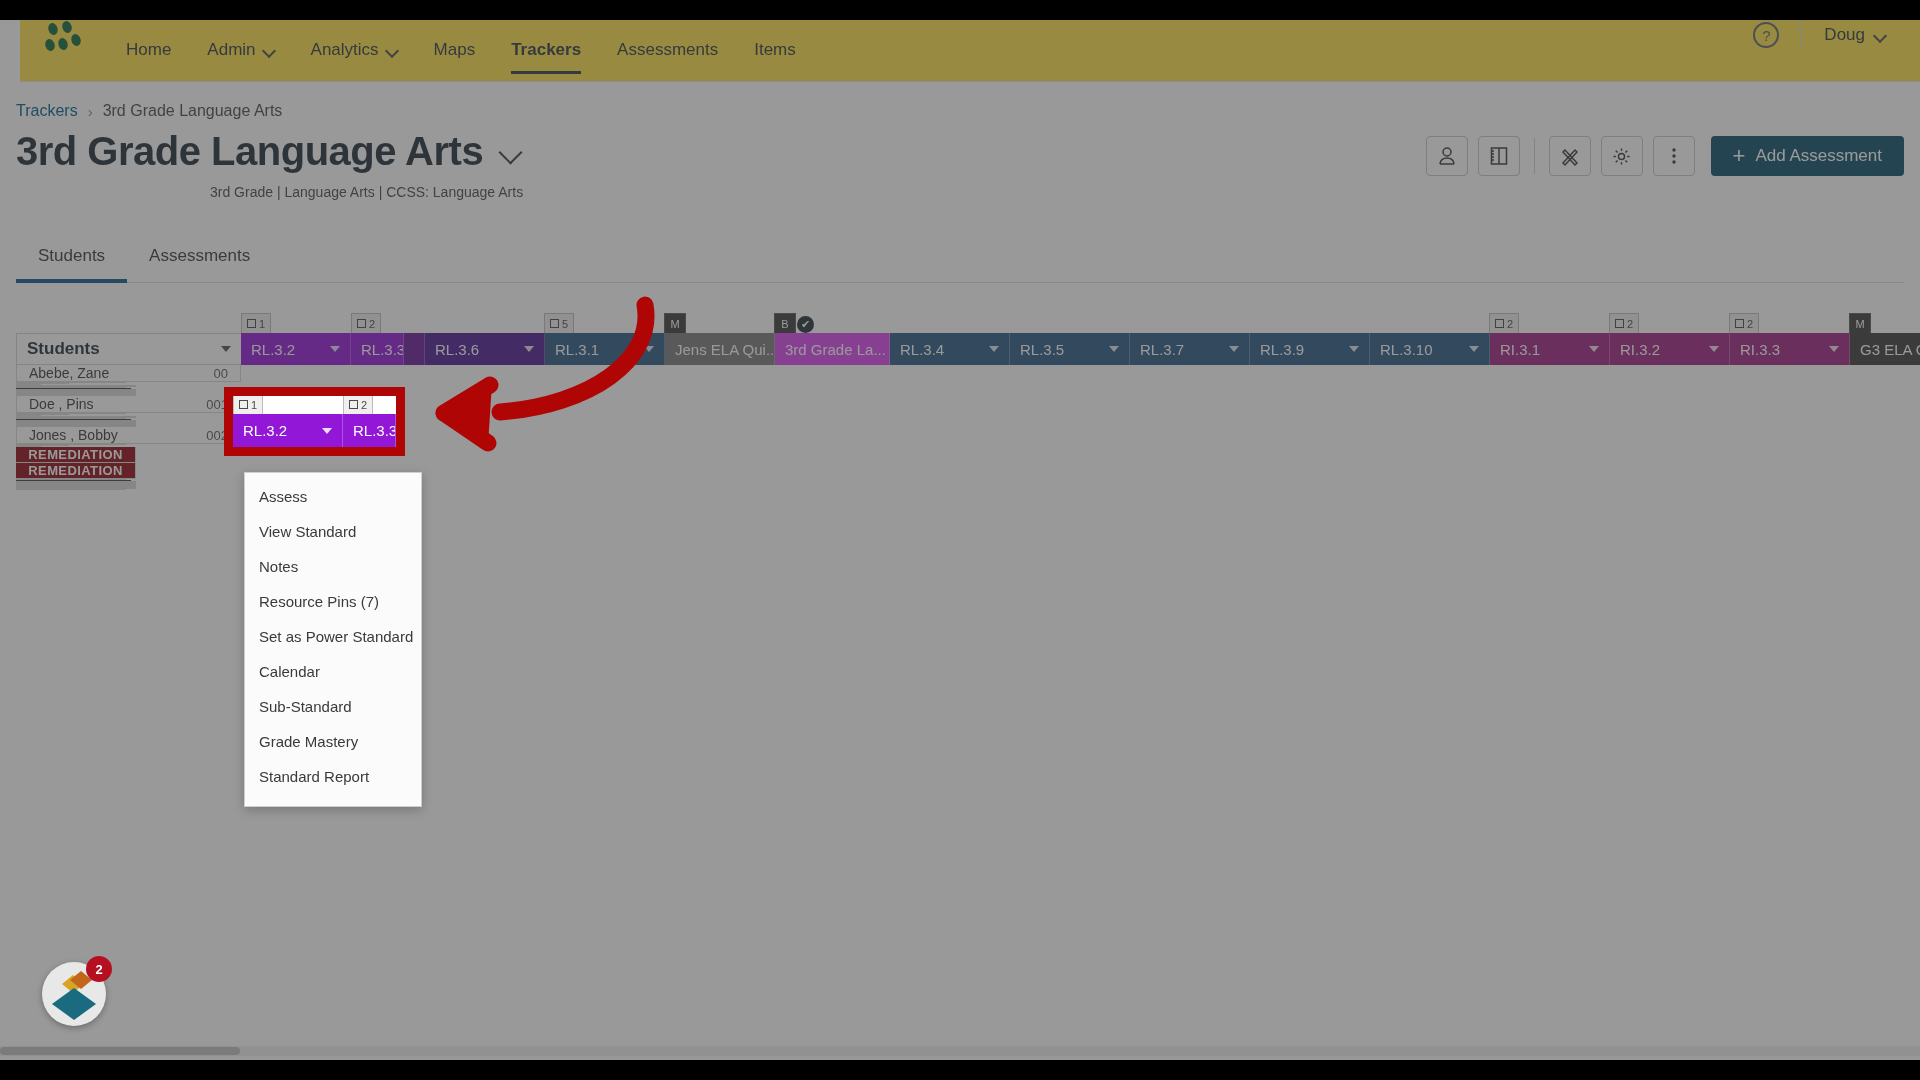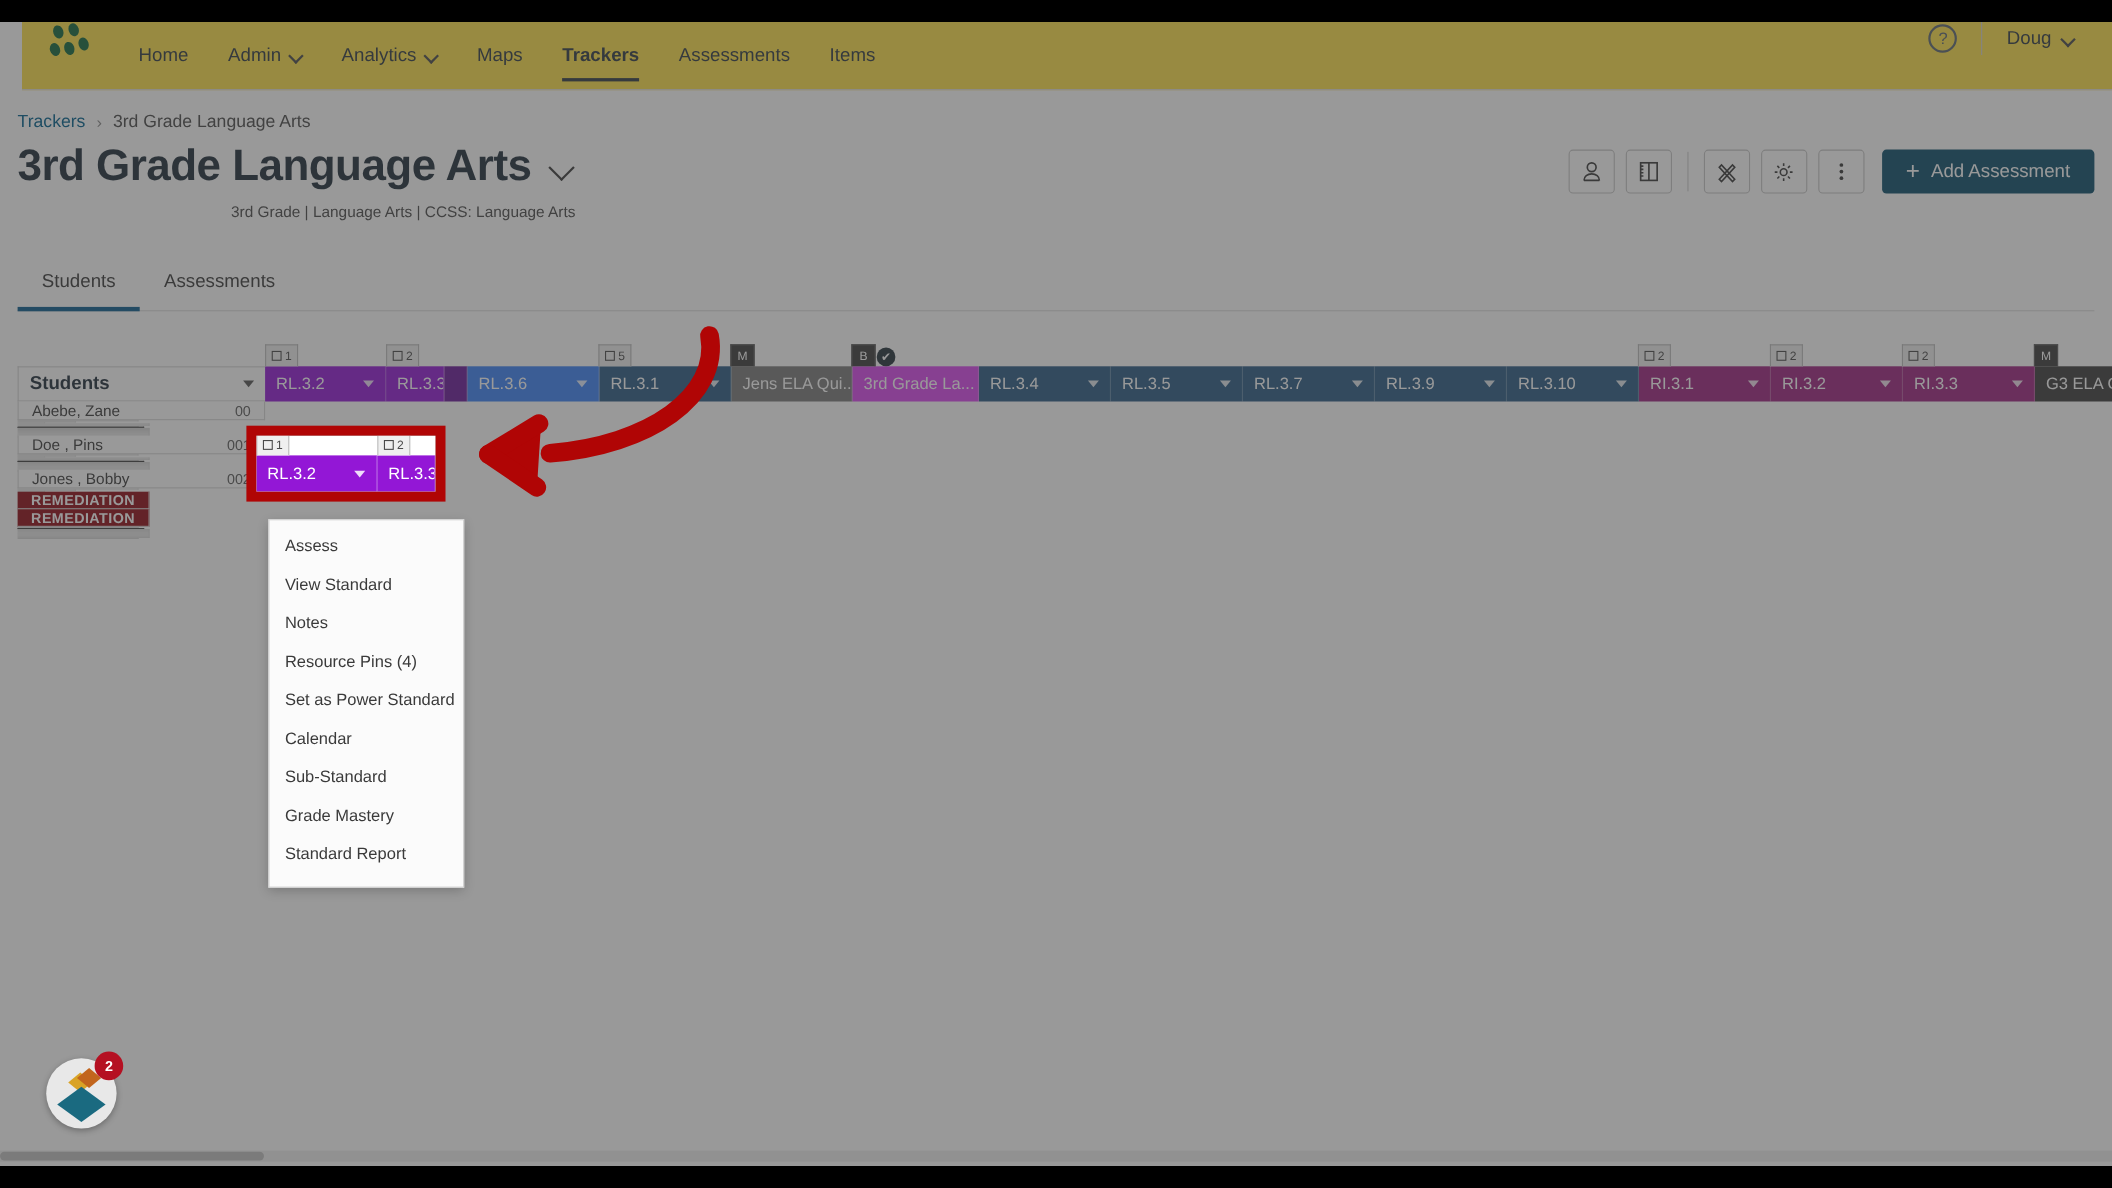--- a/index.html
+++ b/index.html
@@ -367,21 +367,21 @@
         <div class="hcell" style="width: 110px; background: rgb(147, 23, 214);">
           <span>RL.3.2</span>
           <span class="hcaret"></span>
         </div>
         <div class="hcell" style="width: 53px; background: rgb(147, 23, 214);">
           <span>RL.3.3</span>
         </div>
         <div class="hcell" style="width: 20px; background: rgb(106, 23, 153);">
           <span></span>
         </div>
-        <div class="hcell" style="width: 120px; background: #3b82f6;">
+        <div class="hcell" style="width: 120px; background: #4c1d95;">
           <span>RL.3.6</span>
           <span class="hcaret"></span>
         </div>
         <div class="hcell" style="width: 120px; background: rgb(42, 91, 133);">
           <span>RL.3.1</span>
           <span class="hcaret"></span>
         </div>
         <div class="hcell" style="width: 110px; background: rgb(122, 122, 122);">
           <span>Jens ELA Qui...</span>
         </div>
@@ -491,21 +491,21 @@
           <div class="bcell" style="width: 120px;"></div>
           <div class="bcell" style="width: 110px;"></div>
         </div>
       </div>
   </div>
 
   <div class="menu">
     <div class="menuitem">Assess</div>
     <div class="menuitem">View Standard</div>
     <div class="menuitem">Notes</div>
-    <div class="menuitem">Resource Pins (4)</div>
+    <div class="menuitem">Resource Pins (7)</div>
     <div class="menuitem">Set as Power Standard</div>
     <div class="menuitem">Calendar</div>
     <div class="menuitem">Sub-Standard</div>
     <div class="menuitem">Grade Mastery</div>
     <div class="menuitem">Standard Report</div>
   </div>
 
   <div class="floater">
     <div class="floater-circle">
       <svg viewBox="0 0 64 64" width="64" height="64">

